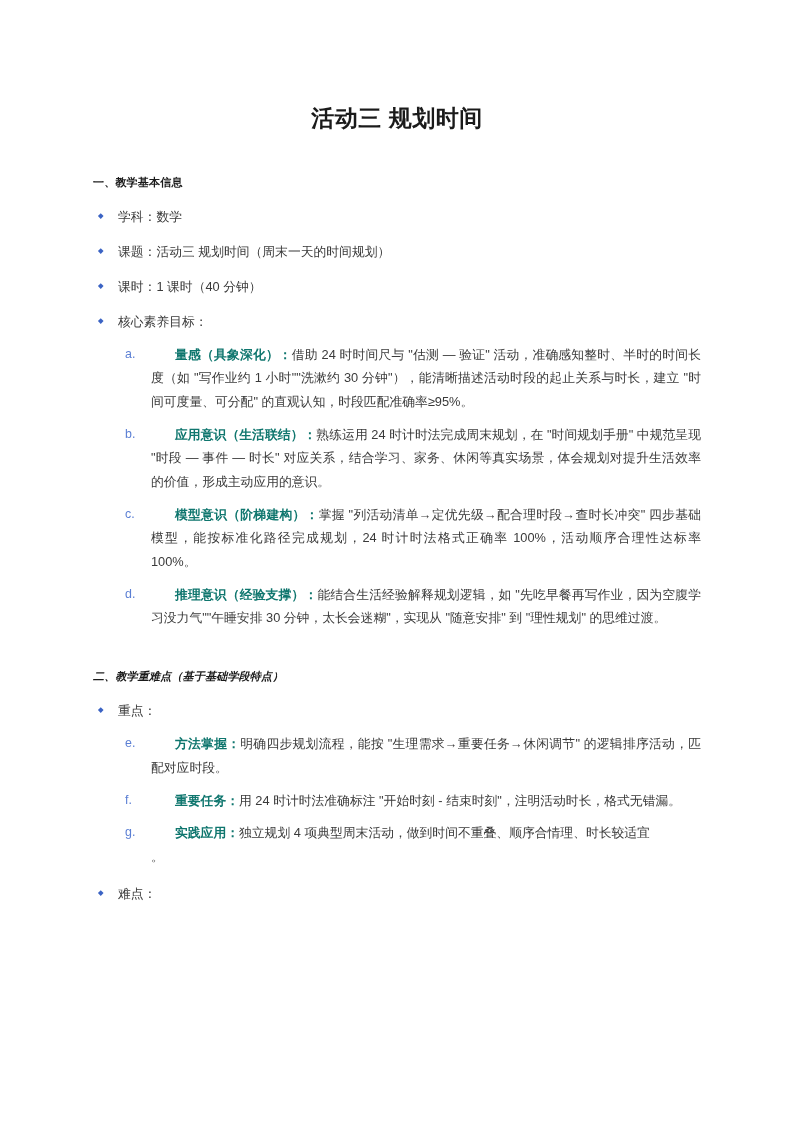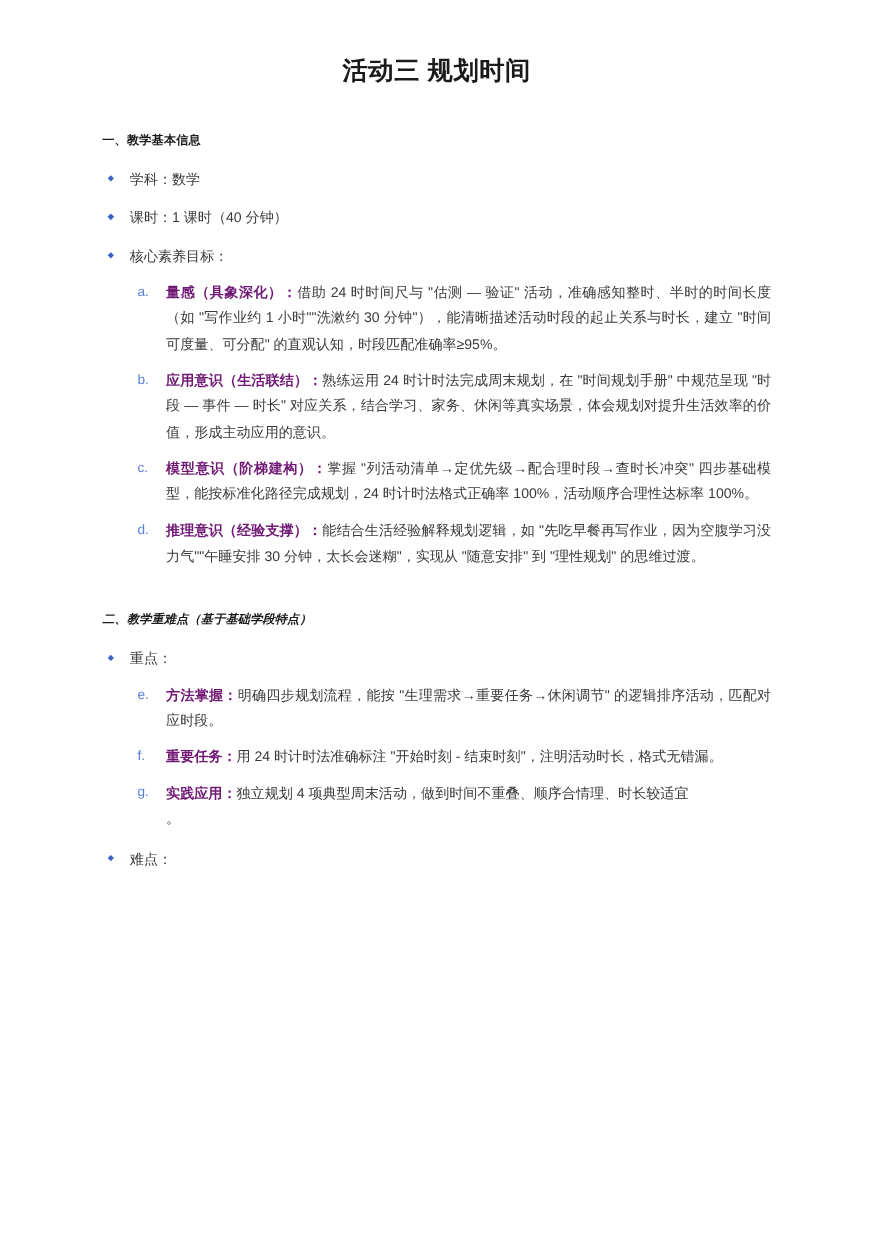--- a/index.html
+++ b/index.html
@@ -27,21 +27,21 @@
   }
 
   
   .doc-title {
     text-align: center;
     font-size: 23px;
     font-weight: bold;
     color: #1a1a1a;
     letter-spacing: 0.5px;
     margin: 0;
-    padding-top: 50px;
+    padding-top: 104px;
     line-height: 1.3;
   }
 
   
   .section-heading {
     font-size: 11px;
     font-weight: bold;
     color: #1a1a1a;
     margin: 0;
     line-height: 1.4;
@@ -97,21 +97,22 @@
     position: absolute;
     left: 7px;
     top: 0;
     width: 24px;
     font-size: 12.4px;
     color: #5b7fd4;
     text-align: left;
   }
   .lead-in {
     font-weight: bold;
-    color: #701a75;
+    color: #0f766e;
+    margin-left: 24px;
   }
 
   
   .sub-block { margin-top: 2px; }
 
   .tail-period {
     display: block;
   }
 </style>
 </head>
@@ -124,20 +125,21 @@
 
     <h2 class="section-heading section-one-heading">一、教学基本信息</h2>
 
     <ul class="bullet-list">
       <li class="bullet-item">
         <span class="bullet-marker"></span>
         <span class="bullet-text">学科：数学</span>
       </li>
       <li class="bullet-item">
         <span class="bullet-marker"></span>
+        <span class="bullet-text">课题：活动三 规划时间（周末一天的时间规划）</span>
       </li>
       <li class="bullet-item">
         <span class="bullet-marker"></span>
         <span class="bullet-text">课时：1 课时（40 分钟）</span>
       </li>
       <li class="bullet-item">
         <span class="bullet-marker"></span>
         <span class="bullet-text">核心素养目标：</span>
 
         <ul class="letter-list sub-block">

